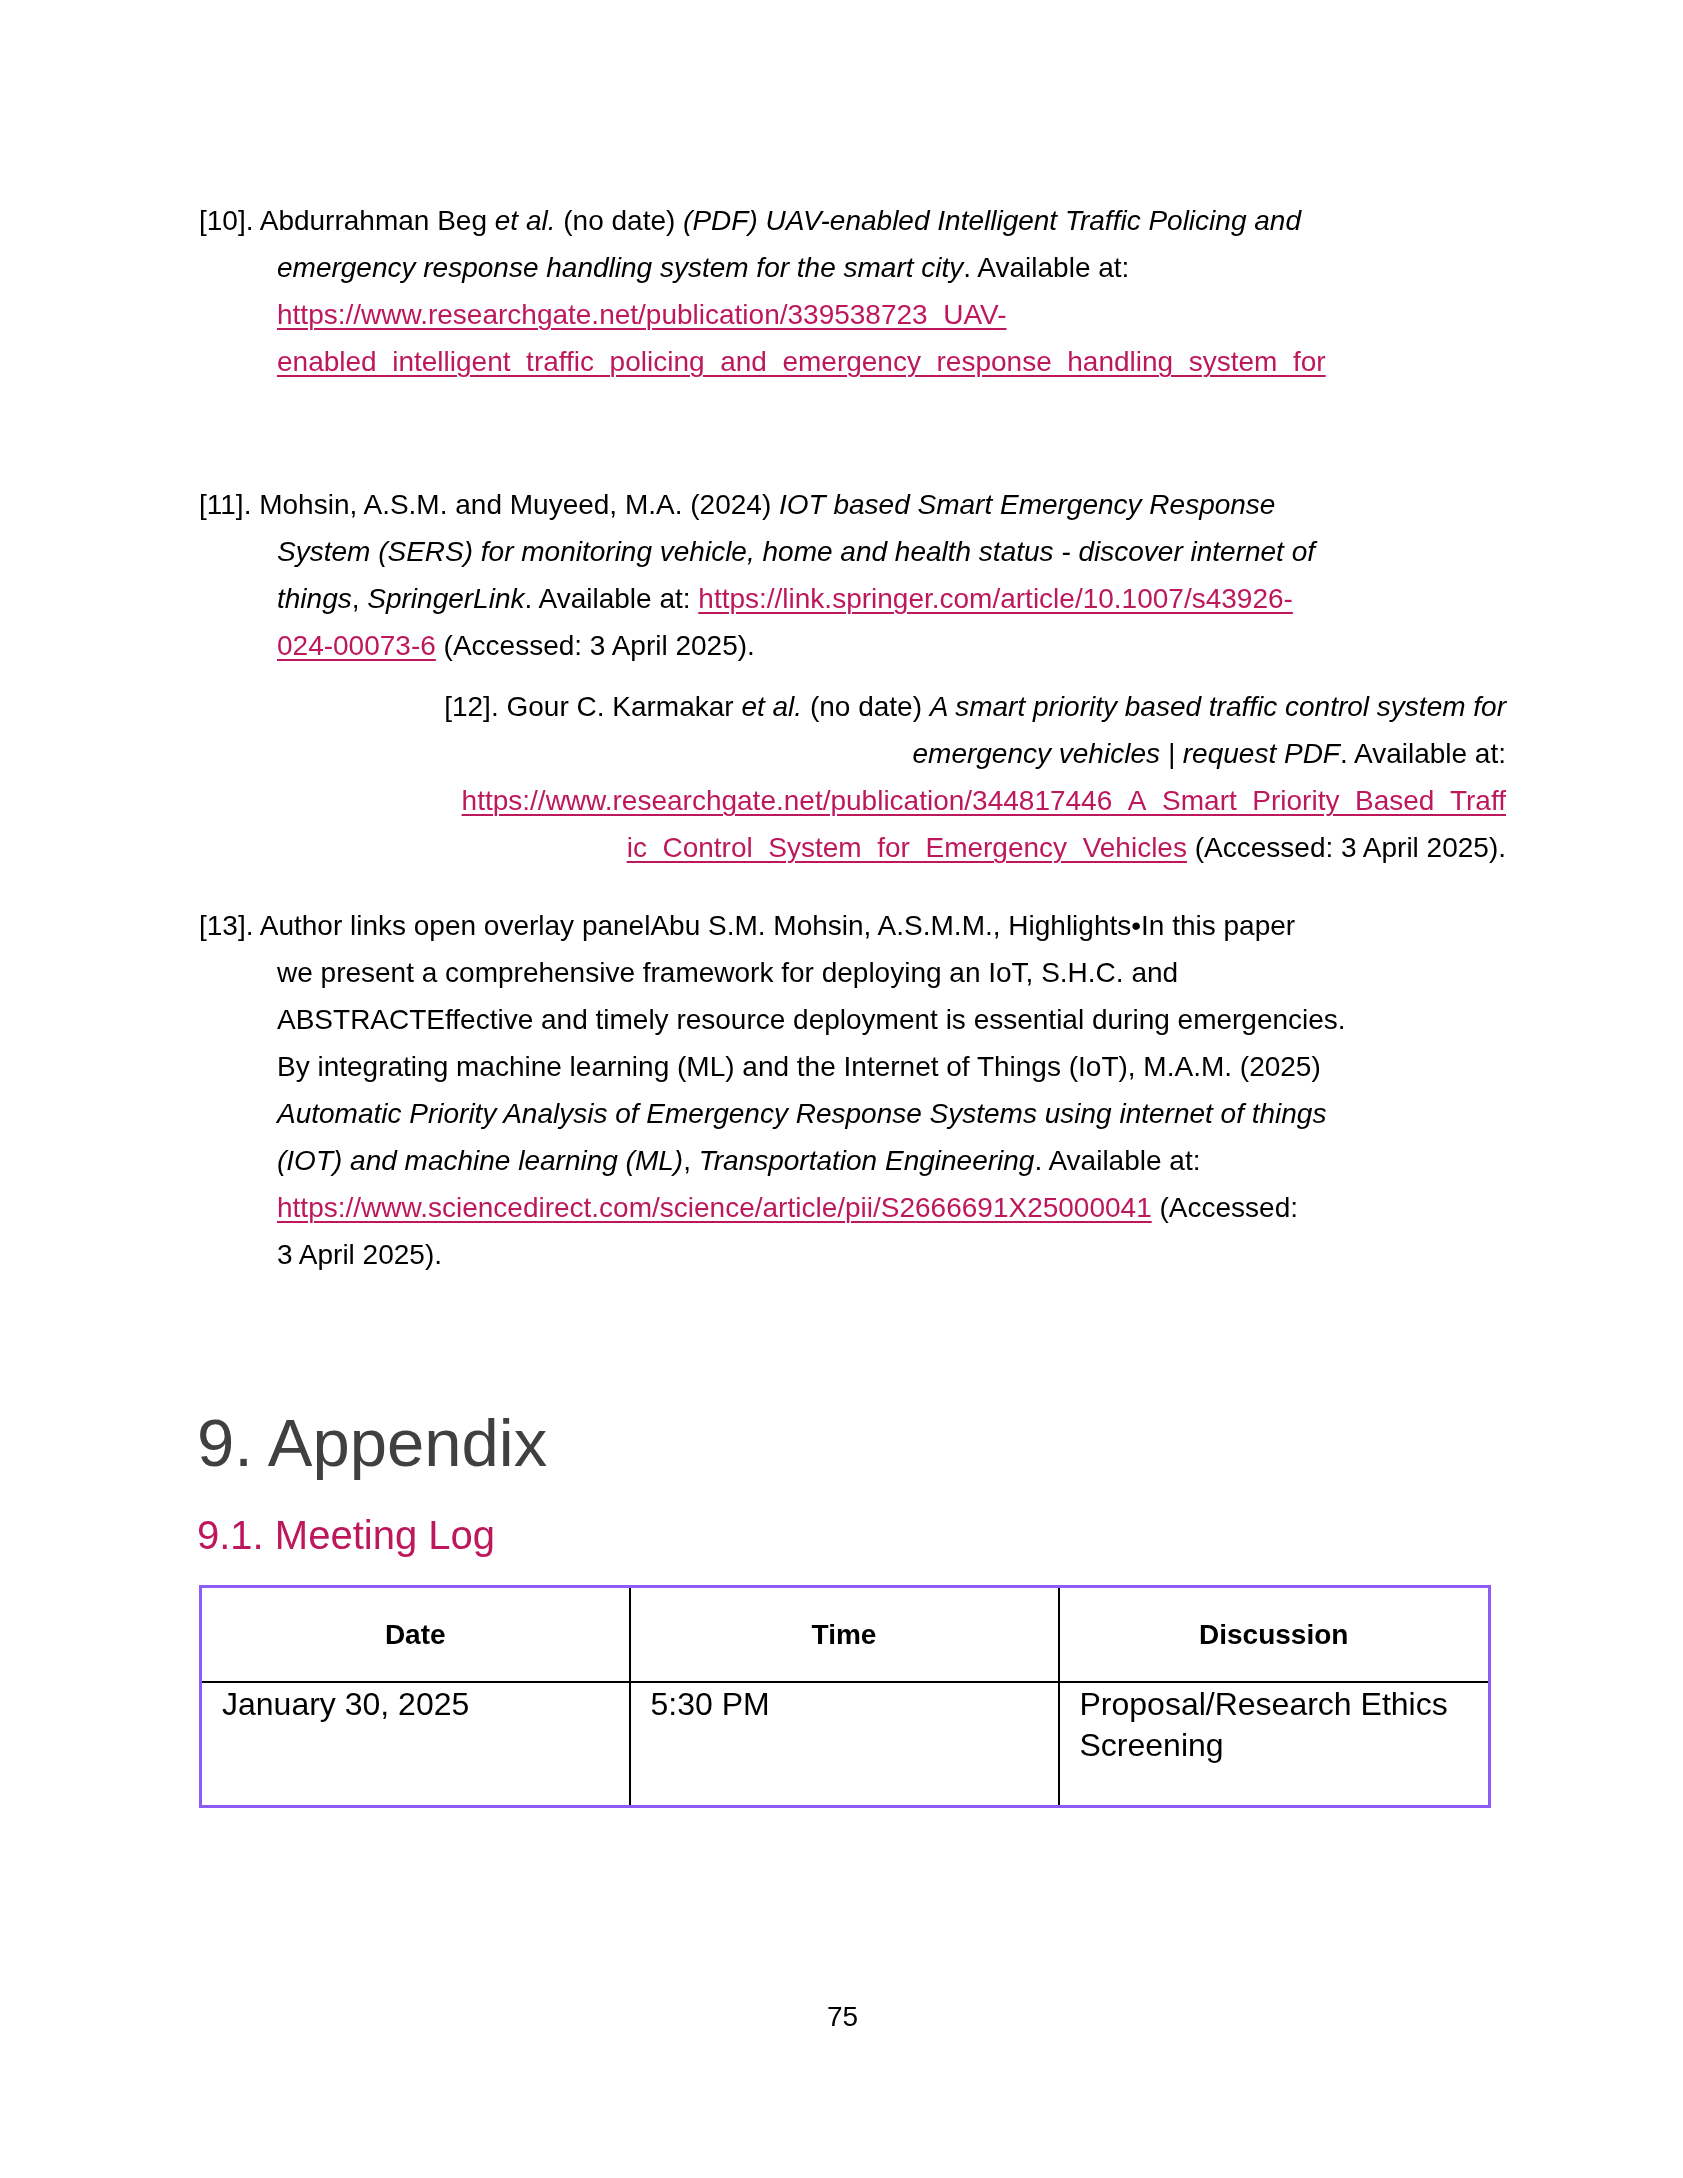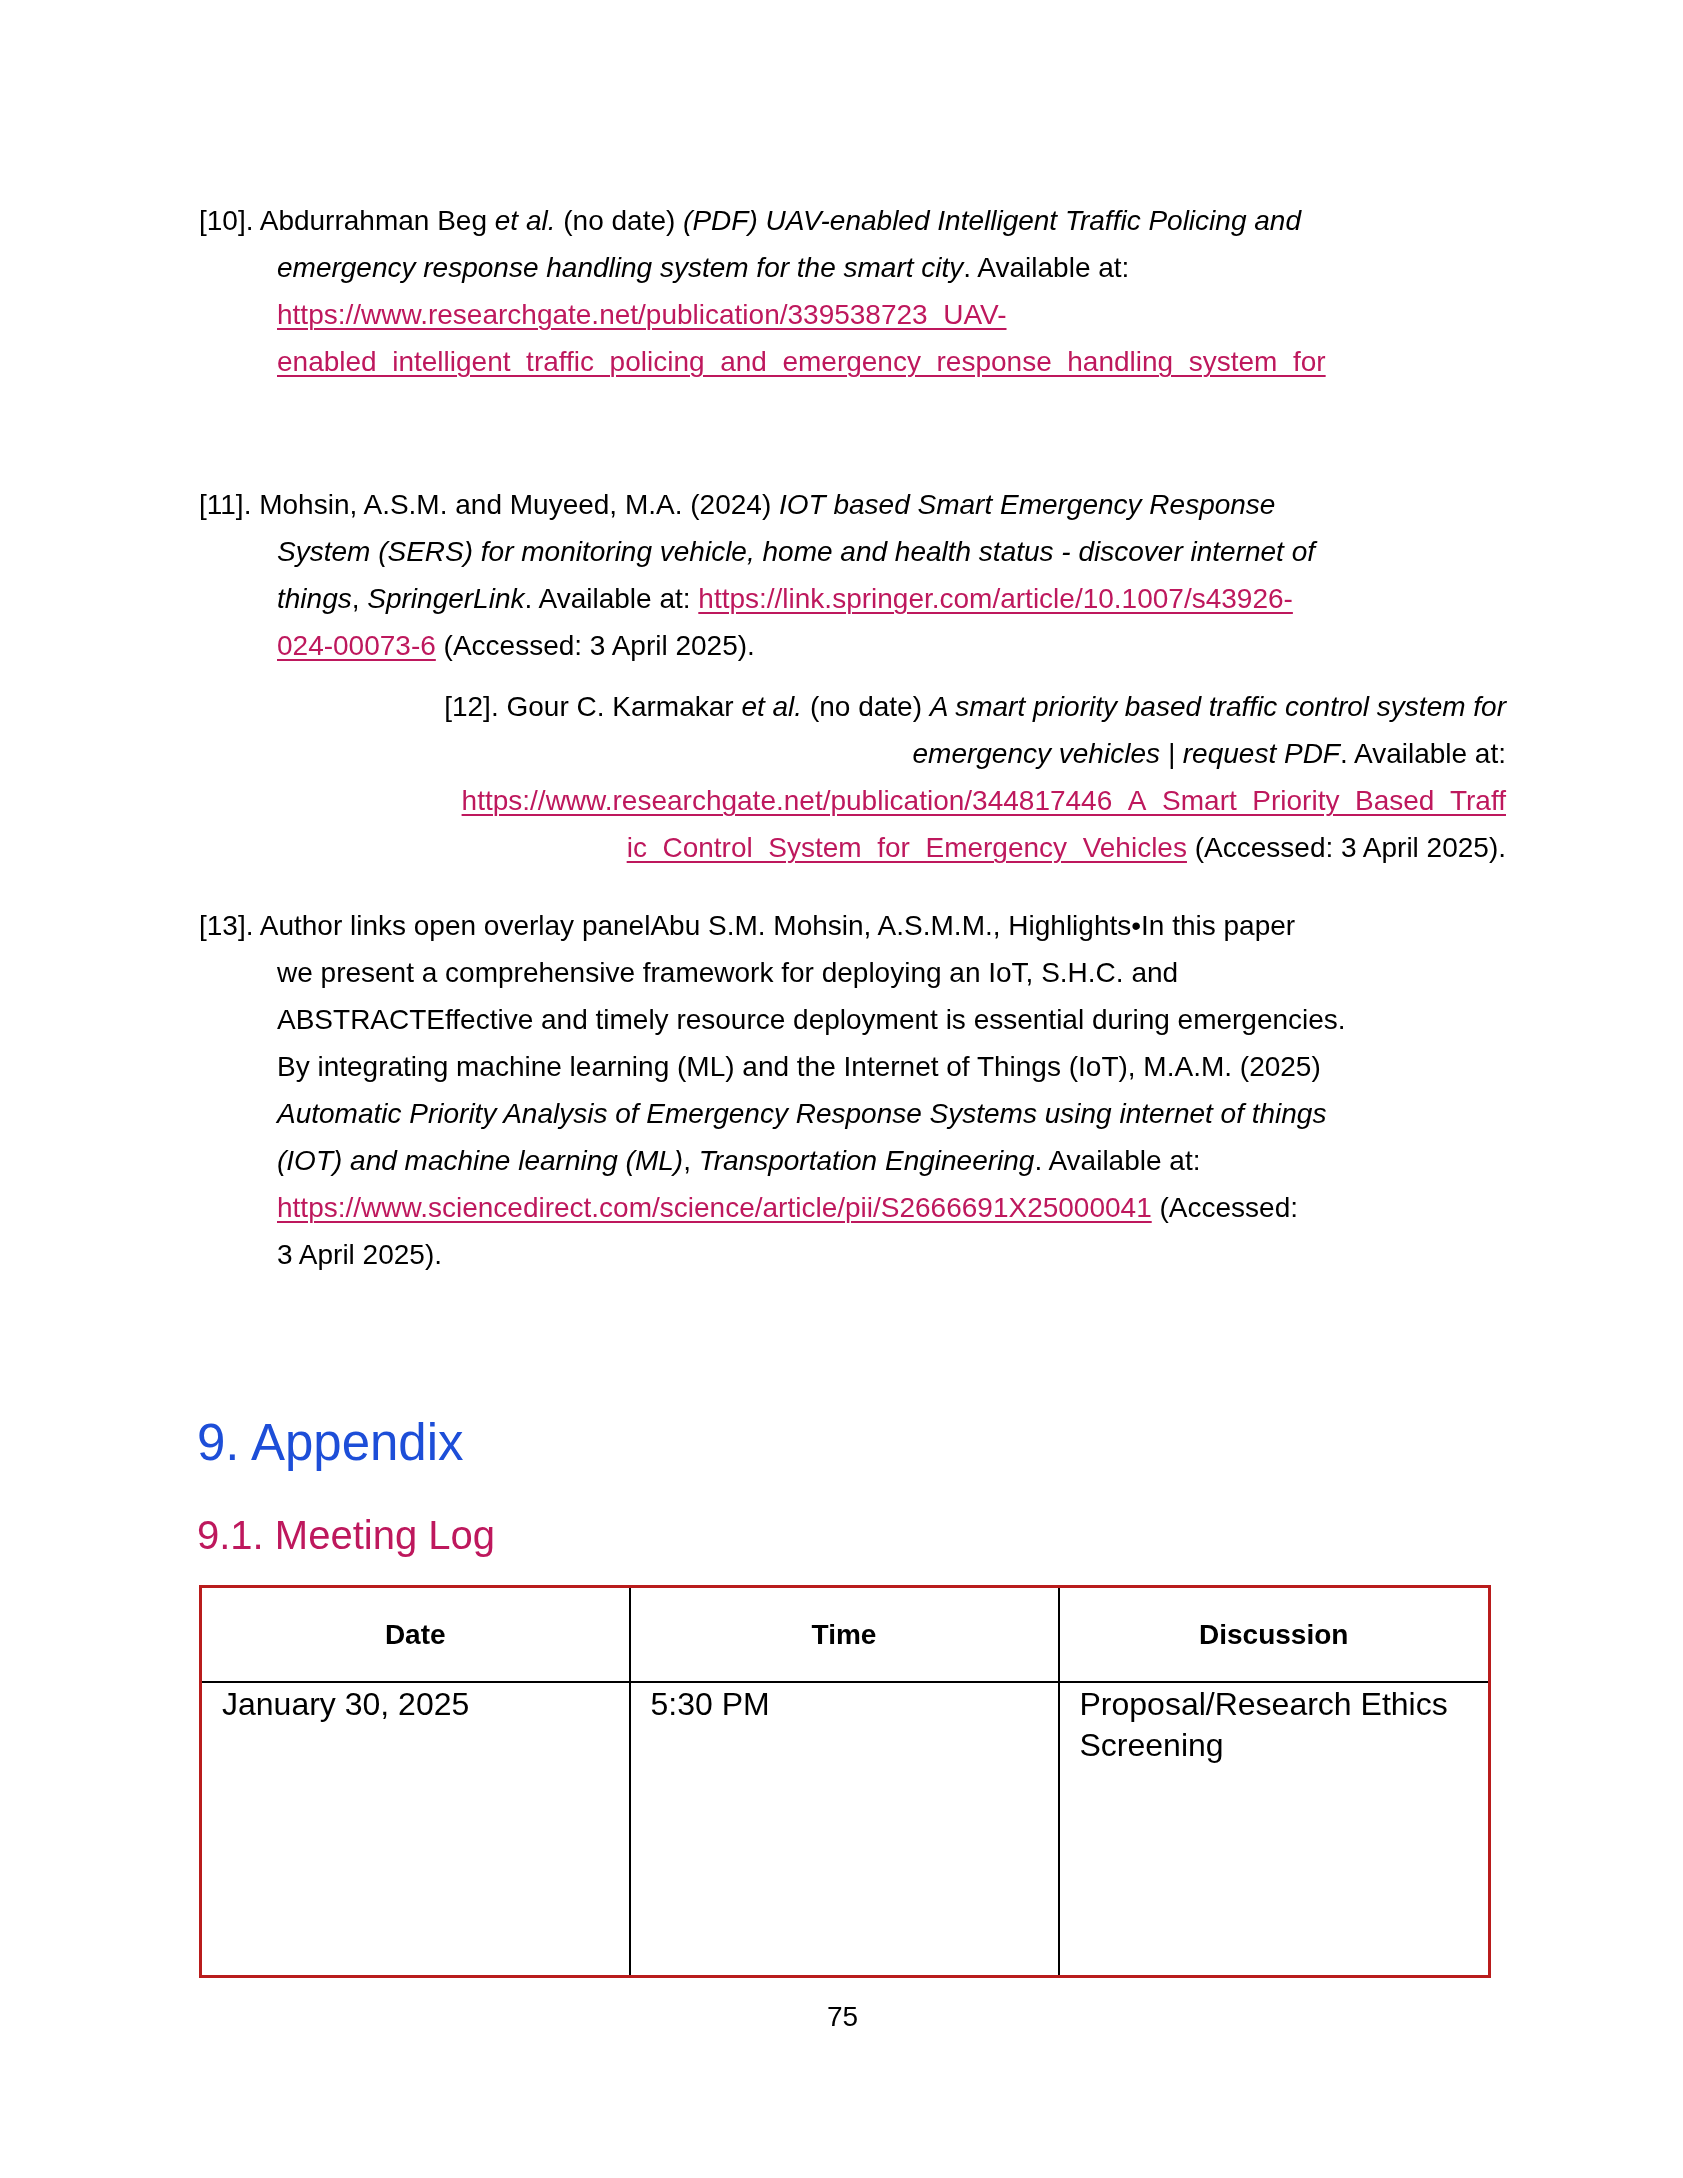--- a/index.html
+++ b/index.html
@@ -8,24 +8,24 @@
   .ref { position: absolute; left: 199px; width: 1307px; font-size: 28px; line-height: 47px; }
   .ref .line { white-space: nowrap; height: 47px; }
   .ref .cont { padding-left: 78px; }
   .ref .num { letter-spacing: 0; }
   .ref i { font-style: italic; }
   .ref a { color: #be185d; text-decoration: underline; text-decoration-thickness: 1.5px; text-underline-offset: 4px; }
   #ref10 { top: 197px; }
   #ref11 { top: 481px; }
   #ref12 { top: 683px; text-align: right; }
   #ref13 { top: 902px; }
-  .h1 { position: absolute; left: 197px; top: 1411px; font-size: 51px; line-height: 63px; color: #1d4ed8; font-weight: normal; margin: 0; }
+  .h1 { position: absolute; left: 197px; top: 1411px; font-size: 67px; line-height: 63px; color: #404040; font-weight: normal; margin: 0; }
   .h2 { position: absolute; left: 197px; top: 1510px; font-size: 40px; line-height: 51px; color: #be185d; font-weight: normal; margin: 0; }
-  table.log { position: absolute; left: 199px; top: 1585px; width: 1288px; height: 393px;
-              border-collapse: collapse; border: 3px solid #b91c1c; table-layout: fixed; }
+  table.log { position: absolute; left: 199px; top: 1585px; width: 1288px; height: 223px;
+              border-collapse: collapse; border: 3px solid #8b5cf6; table-layout: fixed; }
   table.log th, table.log td { border: 2px solid #000; }
   table.log th { height: 91px; font-size: 28px; font-weight: bold; text-align: center; vertical-align: middle; }
   table.log td { vertical-align: top; font-size: 32px; line-height: 41px; padding: 0 20px; padding-top: 1px; }
   .pagenum { position: absolute; left: 0; width: 1685px; top: 1999px; text-align: center; font-size: 28px; line-height: 36px; }
 </style>
 </head>
 <body>
 
 <div id="ref10" class="ref">
     <div class="line"><span class="num">[10]. </span><span>Abdurrahman Beg </span><i>et al.</i><span> (no date) </span><i>(PDF) UAV-enabled Intelligent Traffic Policing and</i></div>

